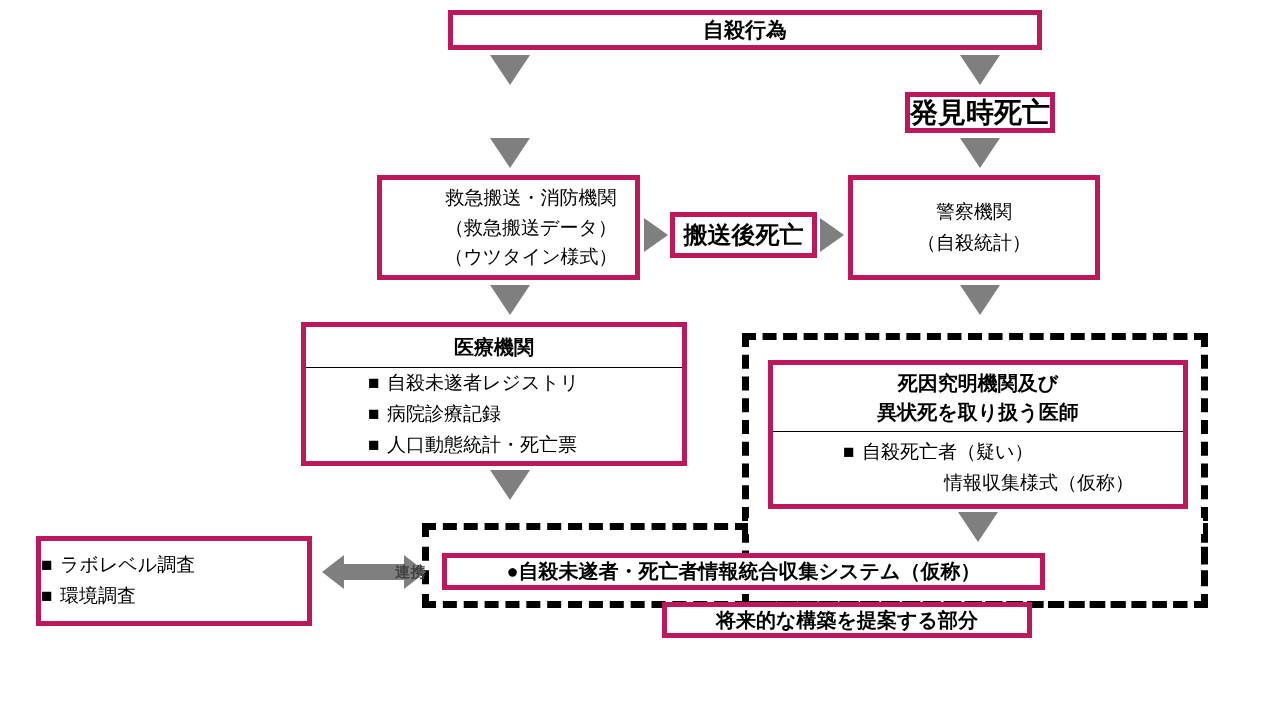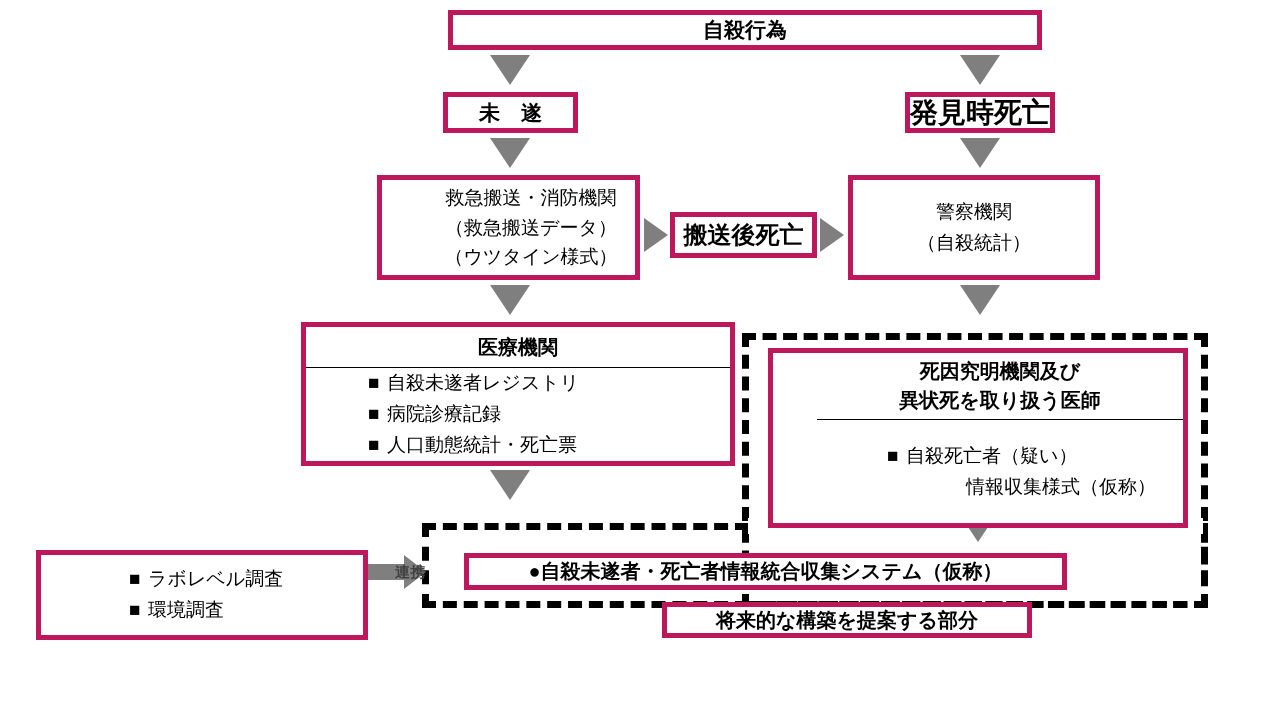--- a/index.html
+++ b/index.html
@@ -129,23 +129,20 @@
 
 <div id="canvas">
 
   <div class="box box-bold" style="left:448px; top:10px; width:594px; height:40px; font-size:21px;">
     <span>自殺行為</span>
   </div>
 
   <div class="arrow-down" style="left:490px; top:55px;"></div>
   <div class="arrow-down" style="left:960px; top:55px;"></div>
 
-  <div class="box box-bold" style="left:443px; top:92px; width:135px; height:41px; font-size:21px;">
-    <span>未　遂</span>
-  </div>
 
   <div class="box box-bold" style="left:905px; top:92px; width:150px; height:41px; font-size:28px;">
     <span>発見時死亡</span>
   </div>
 
   <div class="arrow-down" style="left:490px; top:138px;"></div>
   <div class="arrow-down" style="left:960px; top:138px;"></div>
 
   <div class="box" style="left:377px; top:175px; width:263px; height:105px; font-size:19px; line-height:1.55;padding-left:45px;">
     <span class="sub-line">救急搬送・消防機関</span>
@@ -160,21 +157,21 @@
   <div class="arrow-right" style="left:820px; top:218px;"></div>
 
   <div class="box" style="left:848px; top:175px; width:252px; height:105px; font-size:19px; line-height:1.6;">
     <span class="sub-line">警察機関</span>
     <span class="sub-line">（自殺統計）</span>
   </div>
 
   <div class="arrow-down" style="left:490px; top:285px;"></div>
   <div class="arrow-down" style="left:960px; top:285px;"></div>
 
-  <div class="box" style="left:301px; top:322px; width:434px; height:144px; font-size:19px; justify-content:flex-end;">
+  <div class="box" style="left:301px; top:322px; width:386px; height:144px; font-size:19px; justify-content:flex-end;">
     <div class="ttl" style="height:40px; font-size:20px;">
       <span>医療機関</span>
     </div>
     <div class="divider"></div>
     <div class="body-area" style="padding-left:62px;">
       <ul class="bullets" style="line-height:1.62;">
         <li>
           <span class="bullet-mark">■</span><span>自殺未遂者レジストリ</span>
         </li>
         <li>
@@ -187,59 +184,59 @@
     </div>
   </div>
 
   <div class="arrow-down" style="left:490px; top:470px;"></div>
 
   <div class="dashed-region" style="left:742px; top:333px; width:466px; height:275px;"></div>
   <div class="dashed-region" style="left:422px; top:523px; width:786px; height:85px;"></div>
 
   <div class="maskbox" style="left:748px; top:518px; width:455px; height:16px; z-index:2;"></div>
 
-  <div class="box" style="left:768px; top:348px; width:420px; height:180px; font-size:19px; justify-content:flex-start;padding-left:44px;">
+  <div class="box" style="left:768px; top:360px; width:420px; height:149px; font-size:19px; justify-content:flex-start;">
     <div class="ttl" style="flex-direction:column; height:66px; font-size:20px; line-height:1.45;">
       <span class="sub-line">死因究明機関及び</span>
       <span class="sub-line">異状死を取り扱う医師</span>
     </div>
     <div class="divider"></div>
     <div class="body-area" style="padding-left:70px;">
       <ul class="bullets" style="line-height:1.62;">
         <li>
           <span class="bullet-mark">■</span><span>自殺死亡者（疑い）</span>
         </li>
         <li style="padding-left:52px;text-align:center;">
           <span>情報収集様式（仮称）</span>
         </li>
       </ul>
     </div>
   </div>
 
   <div class="arrow-down" style="left:958px; top:512px;"></div>
 
-  <div class="box" style="left:36px; top:550px; width:332px; height:90px; font-size:19px; align-items:flex-start; padding-left:88px;">
+  <div class="box" style="left:36px; top:536px; width:276px; height:90px; font-size:19px; align-items:flex-start; ">
     <ul class="bullets" style="line-height:1.62;">
       <li>
         <span class="bullet-mark">■</span><span>ラボレベル調査</span>
       </li>
       <li>
         <span class="bullet-mark">■</span><span>環境調査</span>
       </li>
     </ul>
   </div>
 
   <div class="bi-arrow" style="left:322px; top:551px; width:104px; height:42px;">
     <svg width="104" height="42" viewBox="0 0 104 42">
       <polygon points="0,21 22,4 22,13 82,13 82,4 104,21 82,38 82,29 22,29 22,38" fill="#7f7f7f"></polygon>
     </svg>
     <span class="label">連携</span>
   </div>
 
-  <div class="box box-bold" style="left:442px; top:553px; width:603px; height:37px; font-size:20px;margin-left:22px;">
+  <div class="box box-bold" style="left:442px; top:553px; width:603px; height:37px; font-size:20px;">
     <span>●自殺未遂者・死亡者情報統合収集システム（仮称）</span>
   </div>
 
   <div class="box box-bold" style="left:662px; top:602px; width:370px; height:36px; font-size:20px; z-index:6;">
     <span>将来的な構築を提案する部分</span>
   </div>
 
 </div>
 
 </body></html>

